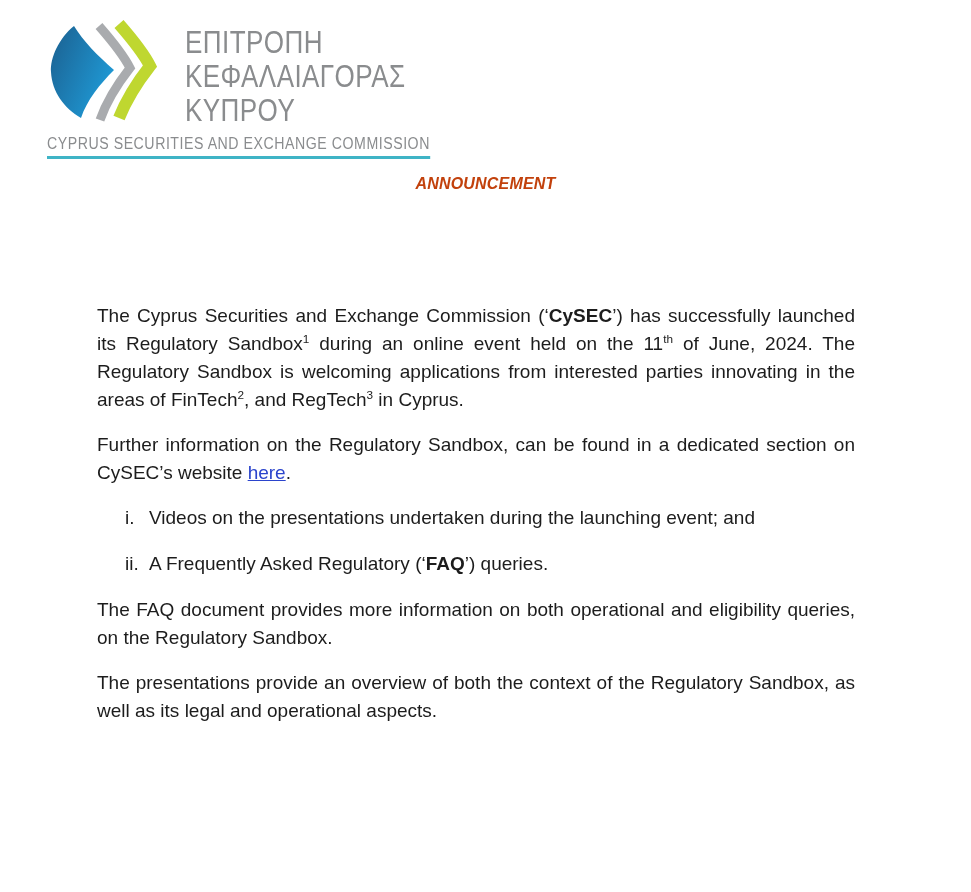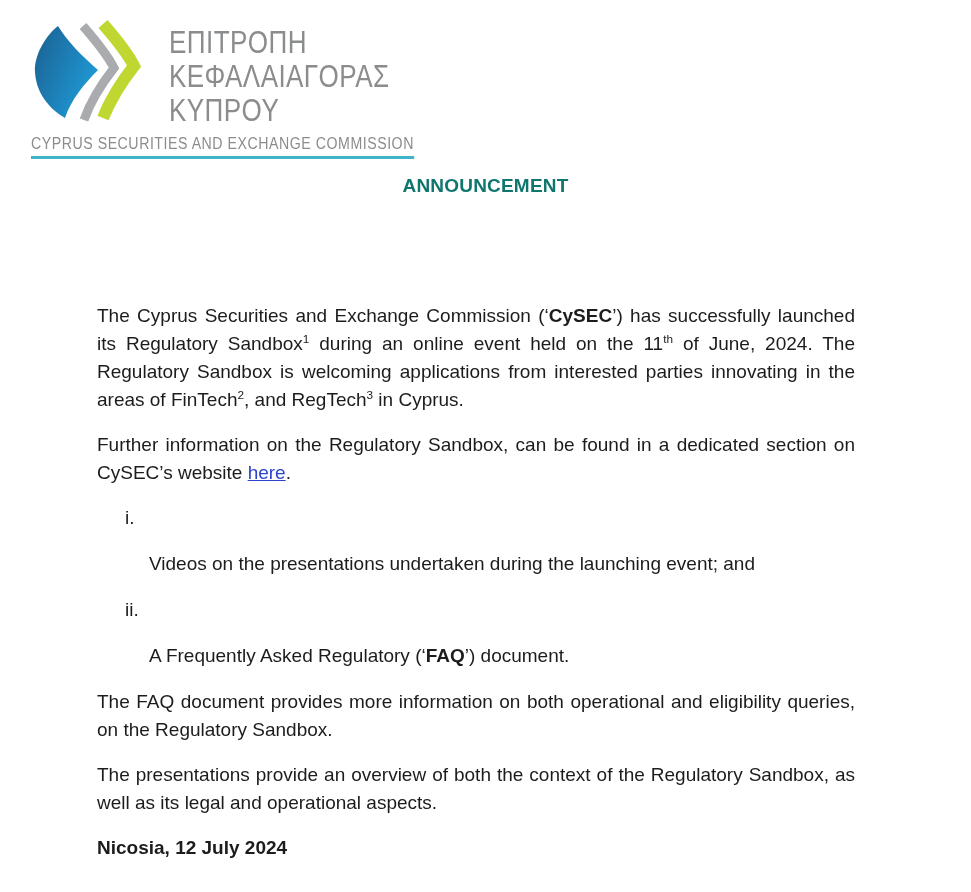--- a/index.html
+++ b/index.html
@@ -15,21 +15,21 @@
     width: 971px;
     height: 892px;
     background: #ffffff;
     overflow: hidden;
   }
 
   
   .logo-block {
     position: absolute;
     top: 20px;
-    left: 31px;
+    left: 47px;
     width: 350px;
   }
   .logo-top {
     display: flex;
     align-items: flex-start;
   }
   .logo-mark {
     width: 128px;
     height: 112px;
     flex-shrink: 0;
@@ -56,24 +56,25 @@
     border-bottom: 3px solid var(--logo-underline, #3fb4c6);
     padding-bottom: 2px;
     transform: scaleX(0.885);
     transform-origin: left top;
   }
 
   
   .doc-title {
     margin-top: 175px;
     text-align: center;
-    font-size: 19px;
+    font-size: 16px;
     font-weight: bold;
-    color: #0f766e;
+    color: #c2410c;
     letter-spacing: 0.2px;
+    font-style: italic;
   }
 
   
   .doc-body {
     position: absolute;
     top: 302px;
     left: 97px;
     width: 758px;
     font-size: 19px;
     line-height: 28px;
@@ -88,21 +89,21 @@
   .doc-body .list-item {
     display: flex;
     padding-left: 28px;
     margin-bottom: 18px;
     text-align: left;
   }
   .doc-body .list-item .marker {
     width: 24px;
     flex-shrink: 0;
   }
-  .doc-body .list-item .li-text { flex: 1; margin-top: 46px; }
+  .doc-body .list-item .li-text { flex: 1; }
 
   sup {
     font-size: 0.62em;
     line-height: 0;
     vertical-align: super;
   }
 
   a.doc-link {
     color: var(--link-color, #2b44cc);
     text-decoration: underline;
@@ -148,20 +149,19 @@
 
   <div class="doc-body">
       <p class="para"><span>The Cyprus Securities and Exchange Commission (‘</span><b>CySEC</b><span>’) has successfully launched its Regulatory Sandbox</span><sup>1</sup><span> during an online event held on the 11</span><sup>th</sup><span> of June, 2024. The Regulatory Sandbox is welcoming applications from interested parties innovating in the areas of FinTech</span><sup>2</sup><span>, and RegTech</span><sup>3</sup><span> in Cyprus.</span></p>
       <p class="para"><span>Further information on the Regulatory Sandbox, can be found in a dedicated section on CySEC’s website </span><a class="doc-link" href="#">here</a><span>.</span></p>
       <div class="list-item">
         <span class="marker">i.</span>
         <span class="li-text"><span>Videos on the presentations undertaken during the launching event; and</span></span>
       </div>
       <div class="list-item">
         <span class="marker">ii.</span>
-        <span class="li-text"><span>A Frequently Asked Regulatory (‘</span><b>FAQ</b><span>’) document.</span></span>
+        <span class="li-text"><span>A Frequently Asked Regulatory (‘</span><b>FAQ</b><span>’) queries.</span></span>
       </div>
       <p class="para"><span>The FAQ document provides more information on both operational and eligibility queries, on the Regulatory Sandbox.</span></p>
       <p class="para"><span>The presentations provide an overview of both the context of the Regulatory Sandbox, as well as its legal and operational aspects.</span></p>
-      <p class="para bold"><span>Nicosia, 12 July 2024</span></p>
     </div>
 
 </div>
 
 </body></html>

